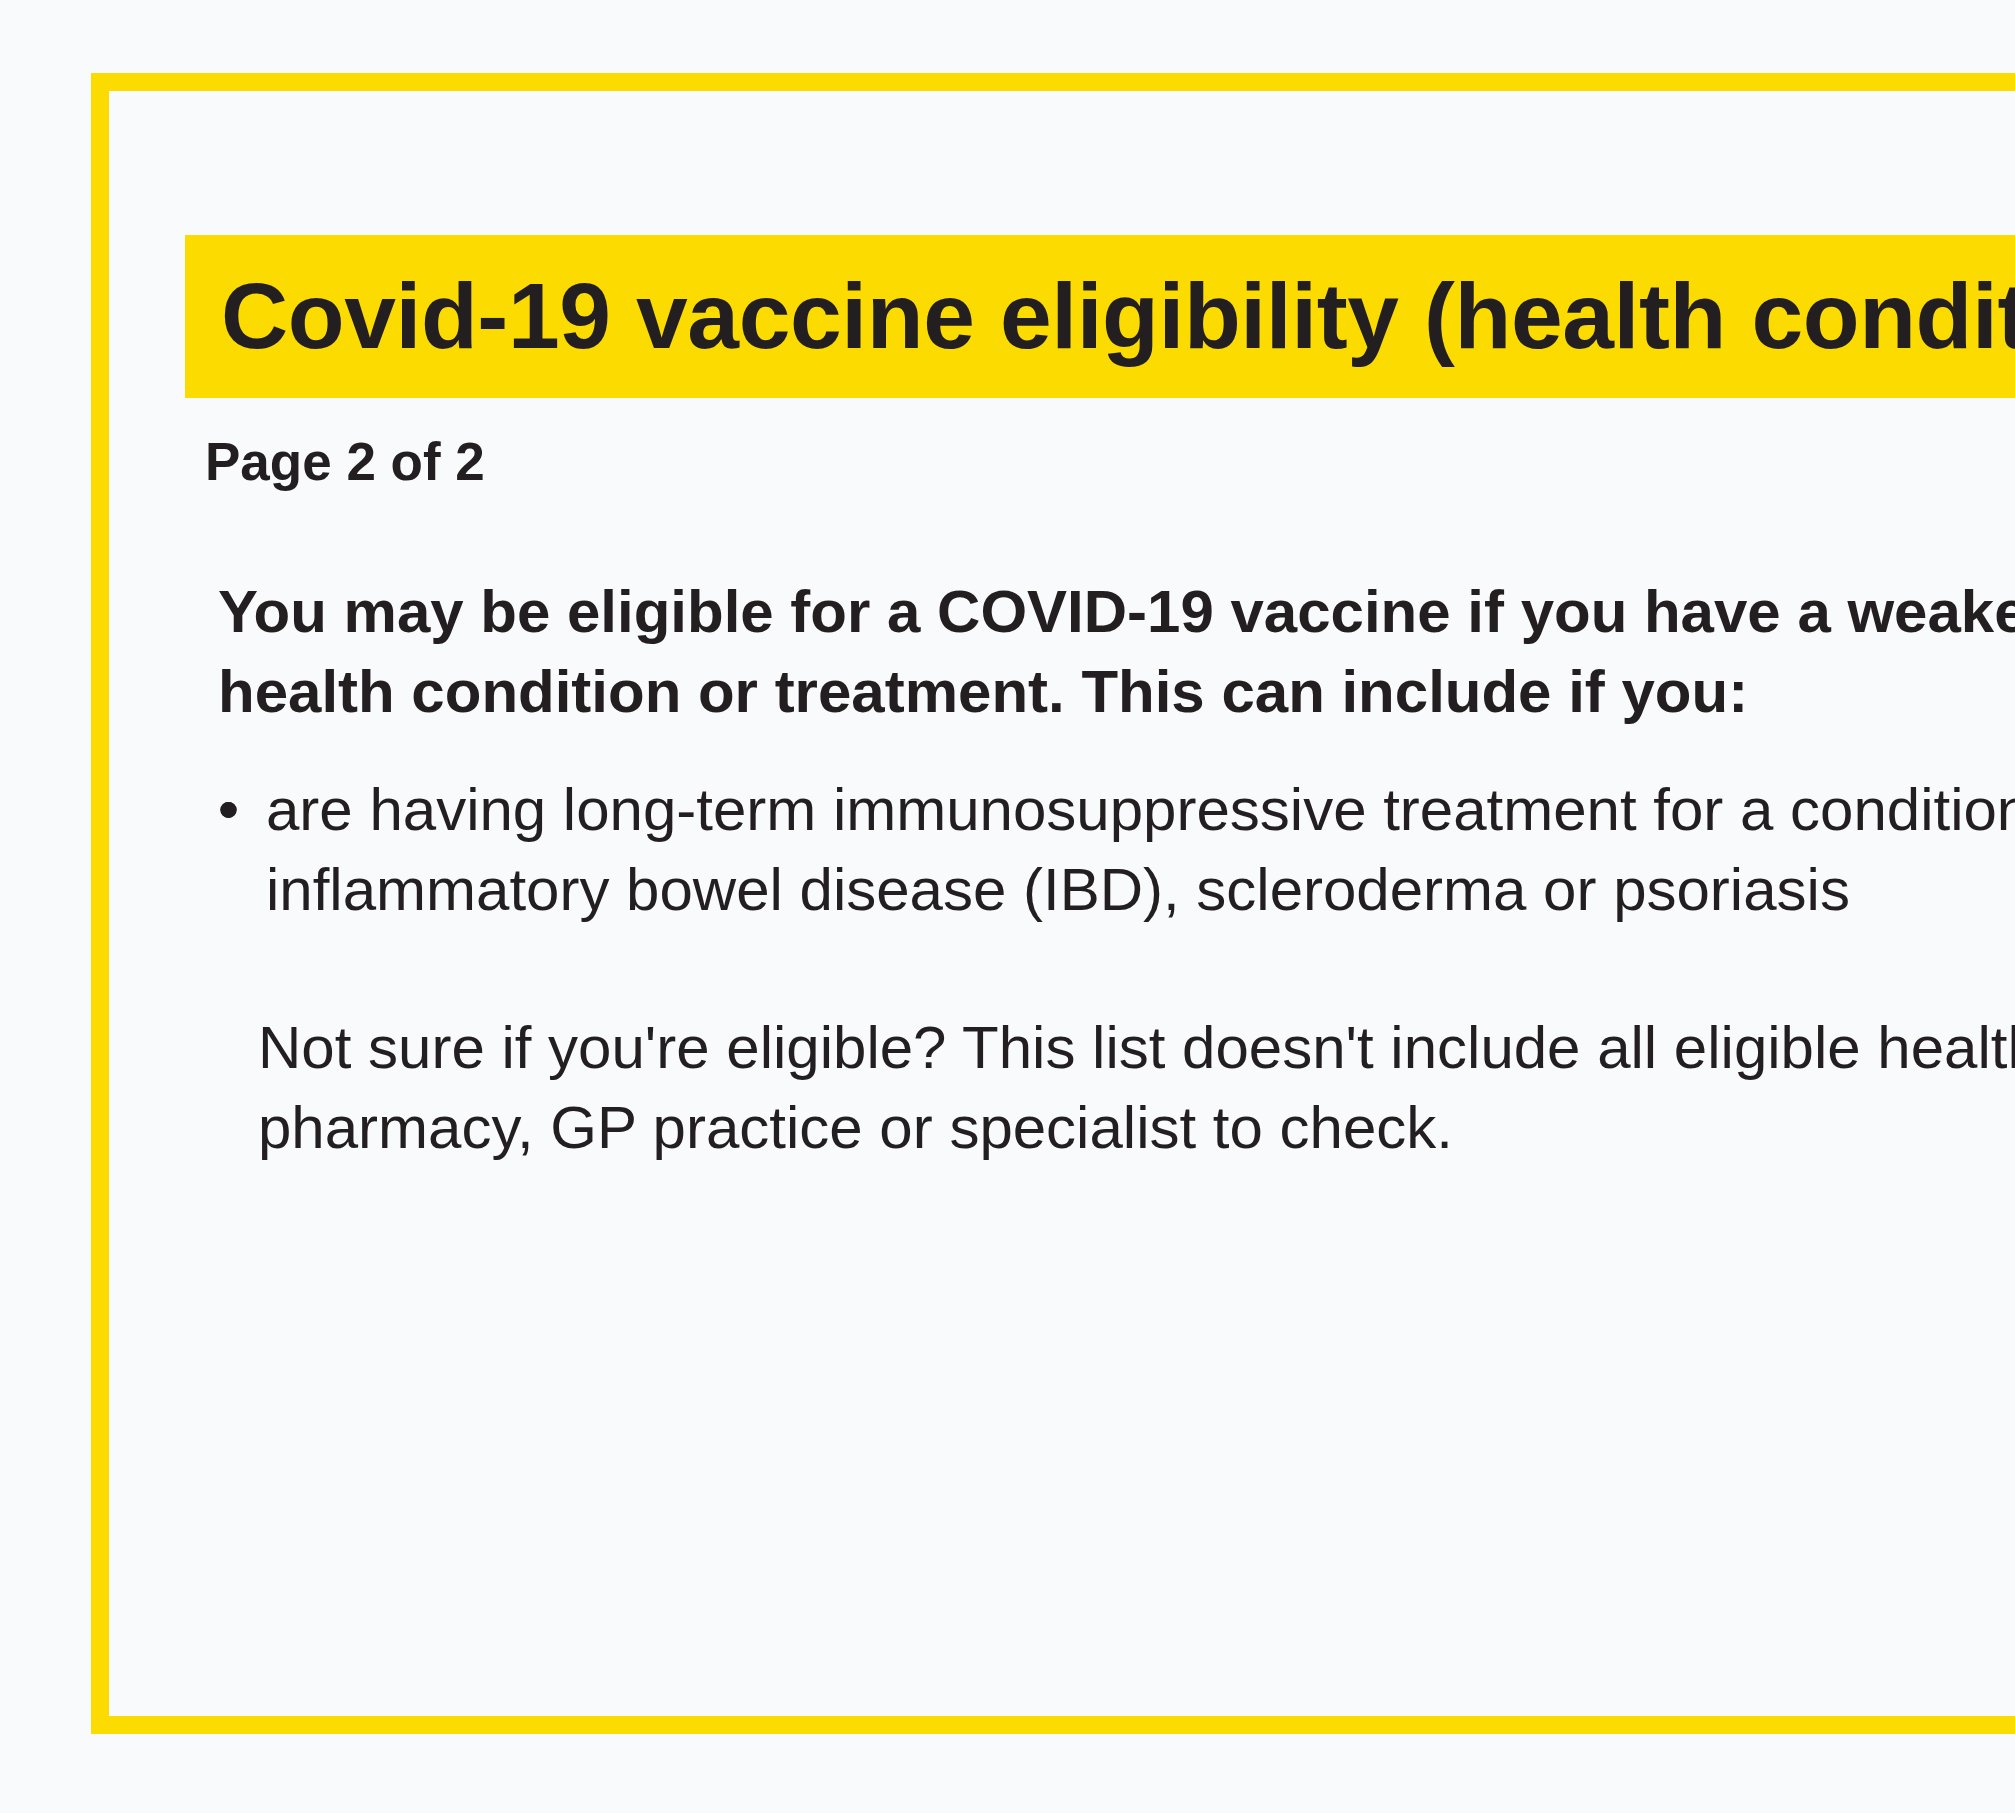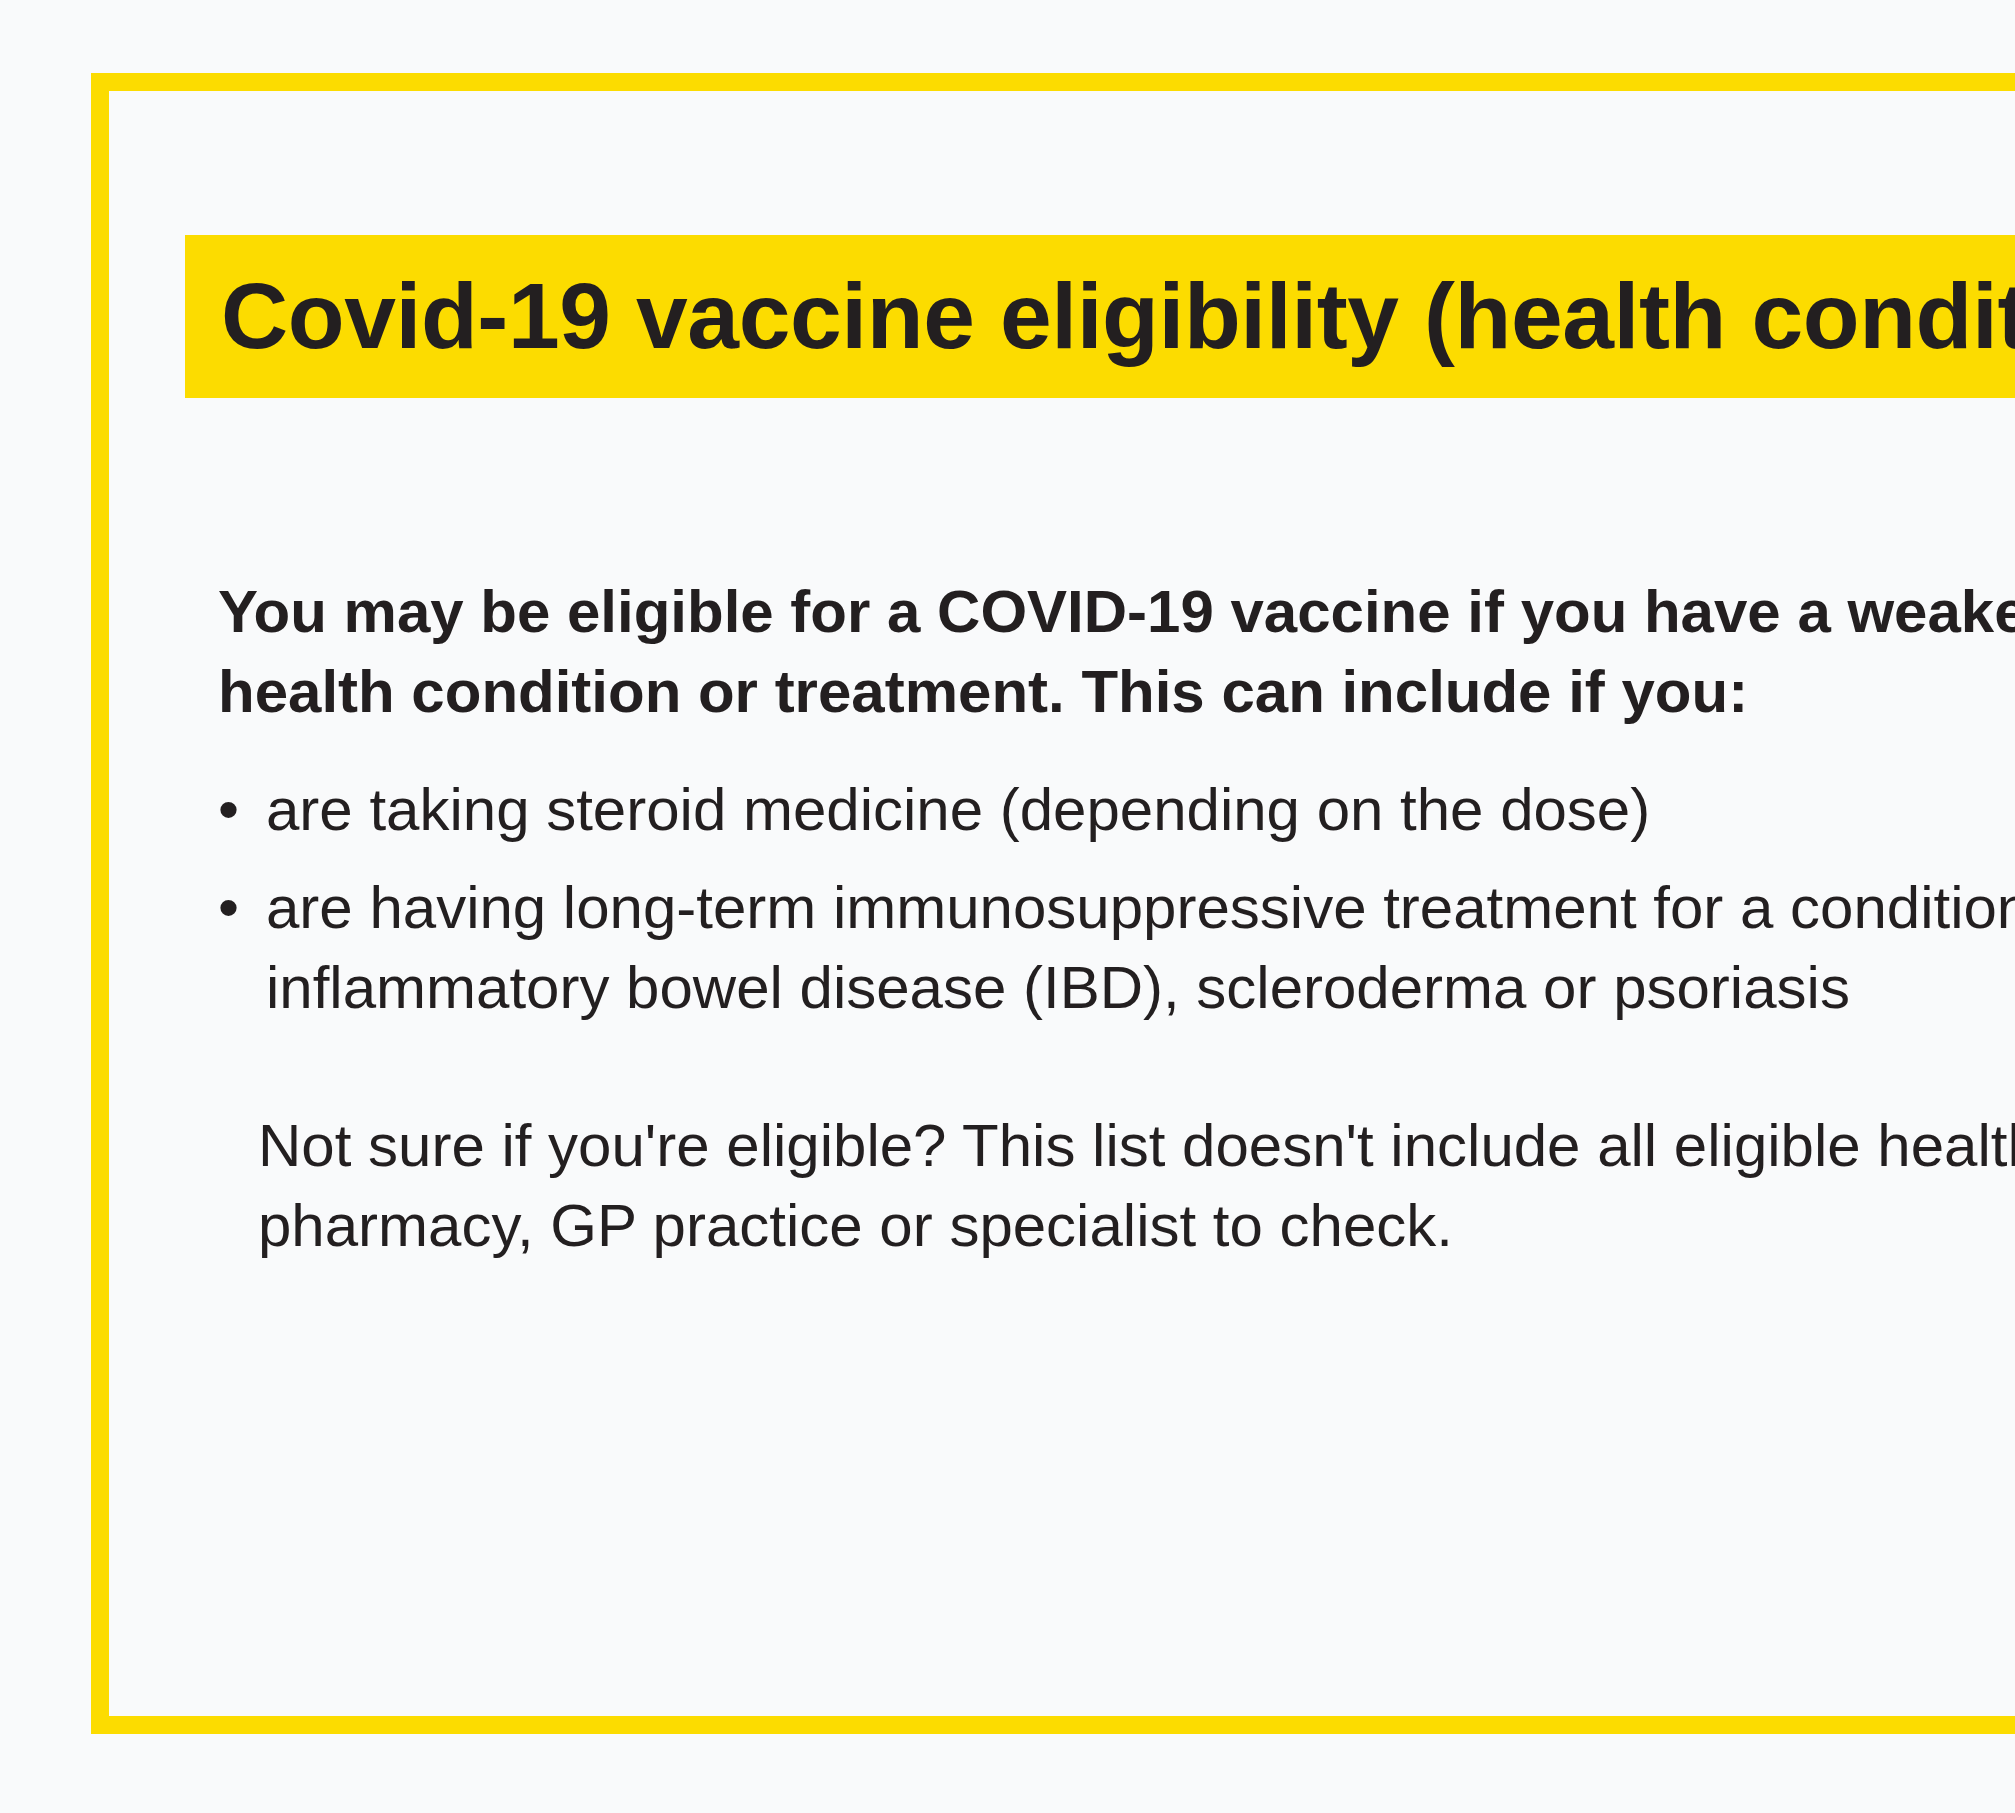--- a/index.html
+++ b/index.html
@@ -120,29 +120,29 @@
 <body>
 
 <div class="poster">
 
   <div class="frame"></div>
 
   <div class="title-band">
     <h1 class="title-text">Covid-19 vaccine eligibility (health conditions)</h1>
   </div>
 
+  <div class="page-indicator">Page 2 of 2</div>
 
   <div class="body-content">
 
     <p class="intro-paragraph">You may be eligible for a COVID-19 vaccine if you have a weakened immune system because of a health condition or treatment. This can include if you:</p>
 
     <ul class="bullet-list">
       <li class="bullet-item">
         <span class="bullet-marker">•</span>
-        <span>are taking steroid medicine (depending on the dose)</span>
       </li>
       <li class="bullet-item">
         <span class="bullet-marker">•</span>
         <span>are having long-term immunosuppressive treatment for a condition such as lupus, rheumatoid arthritis, inflammatory bowel disease (IBD), scleroderma or psoriasis</span>
       </li>
     </ul>
 
     <p class="closing-paragraph">Not sure if you're eligible? This list doesn't include all eligible health conditions. Speak to your local pharmacy, GP practice or specialist to check.</p>
 
   </div>

